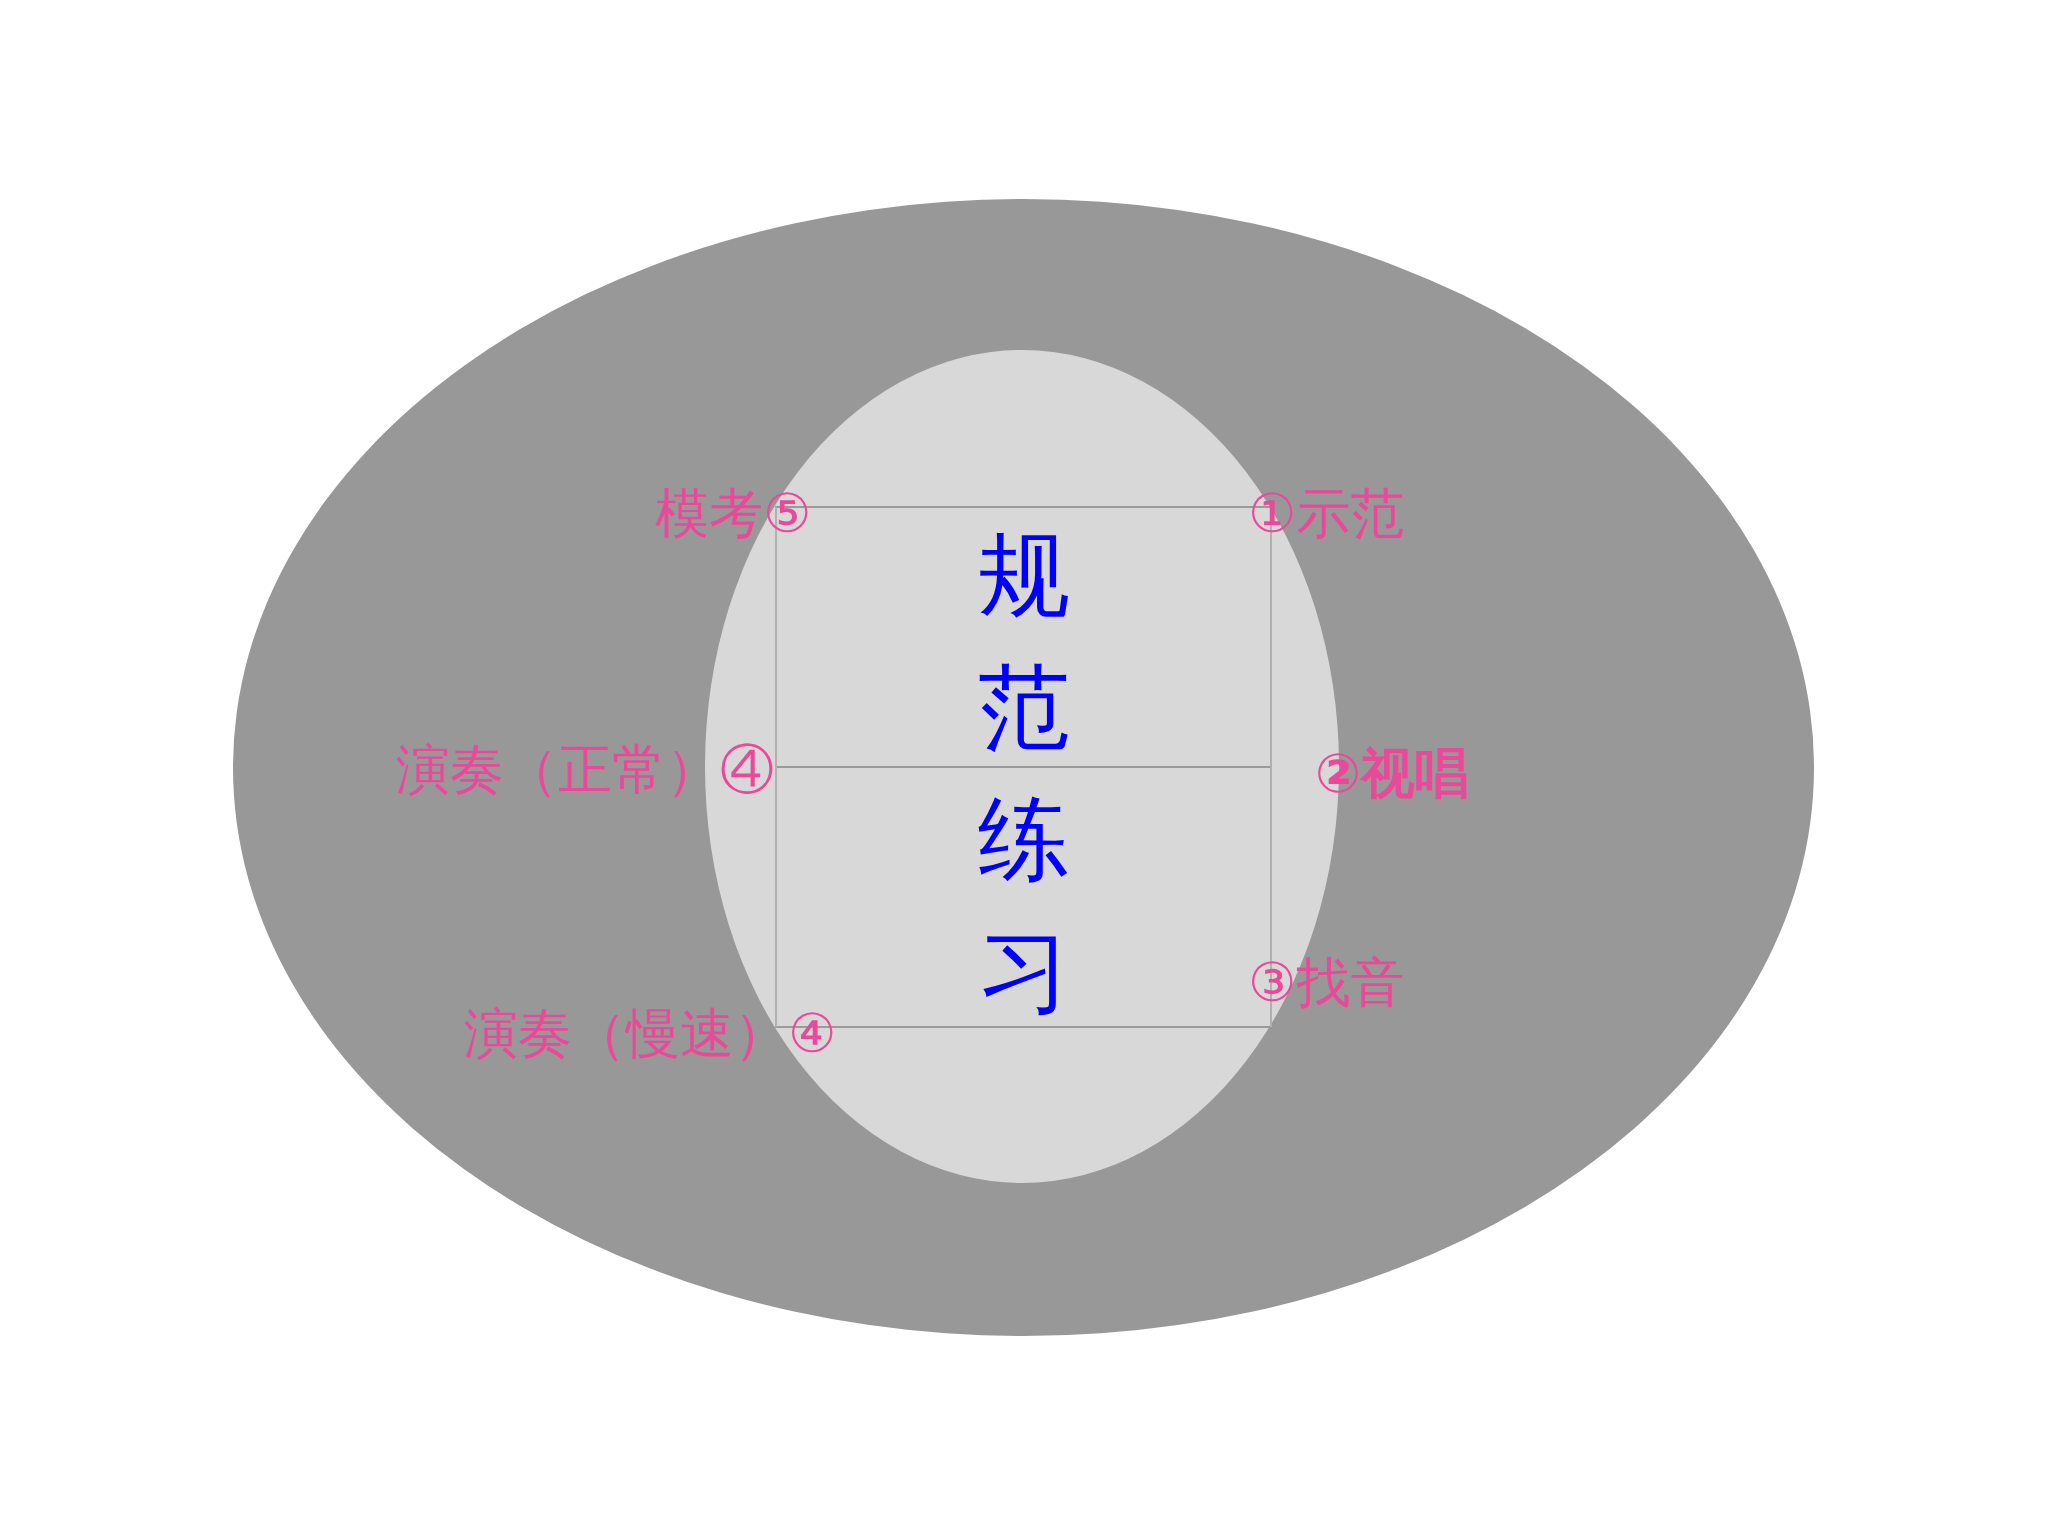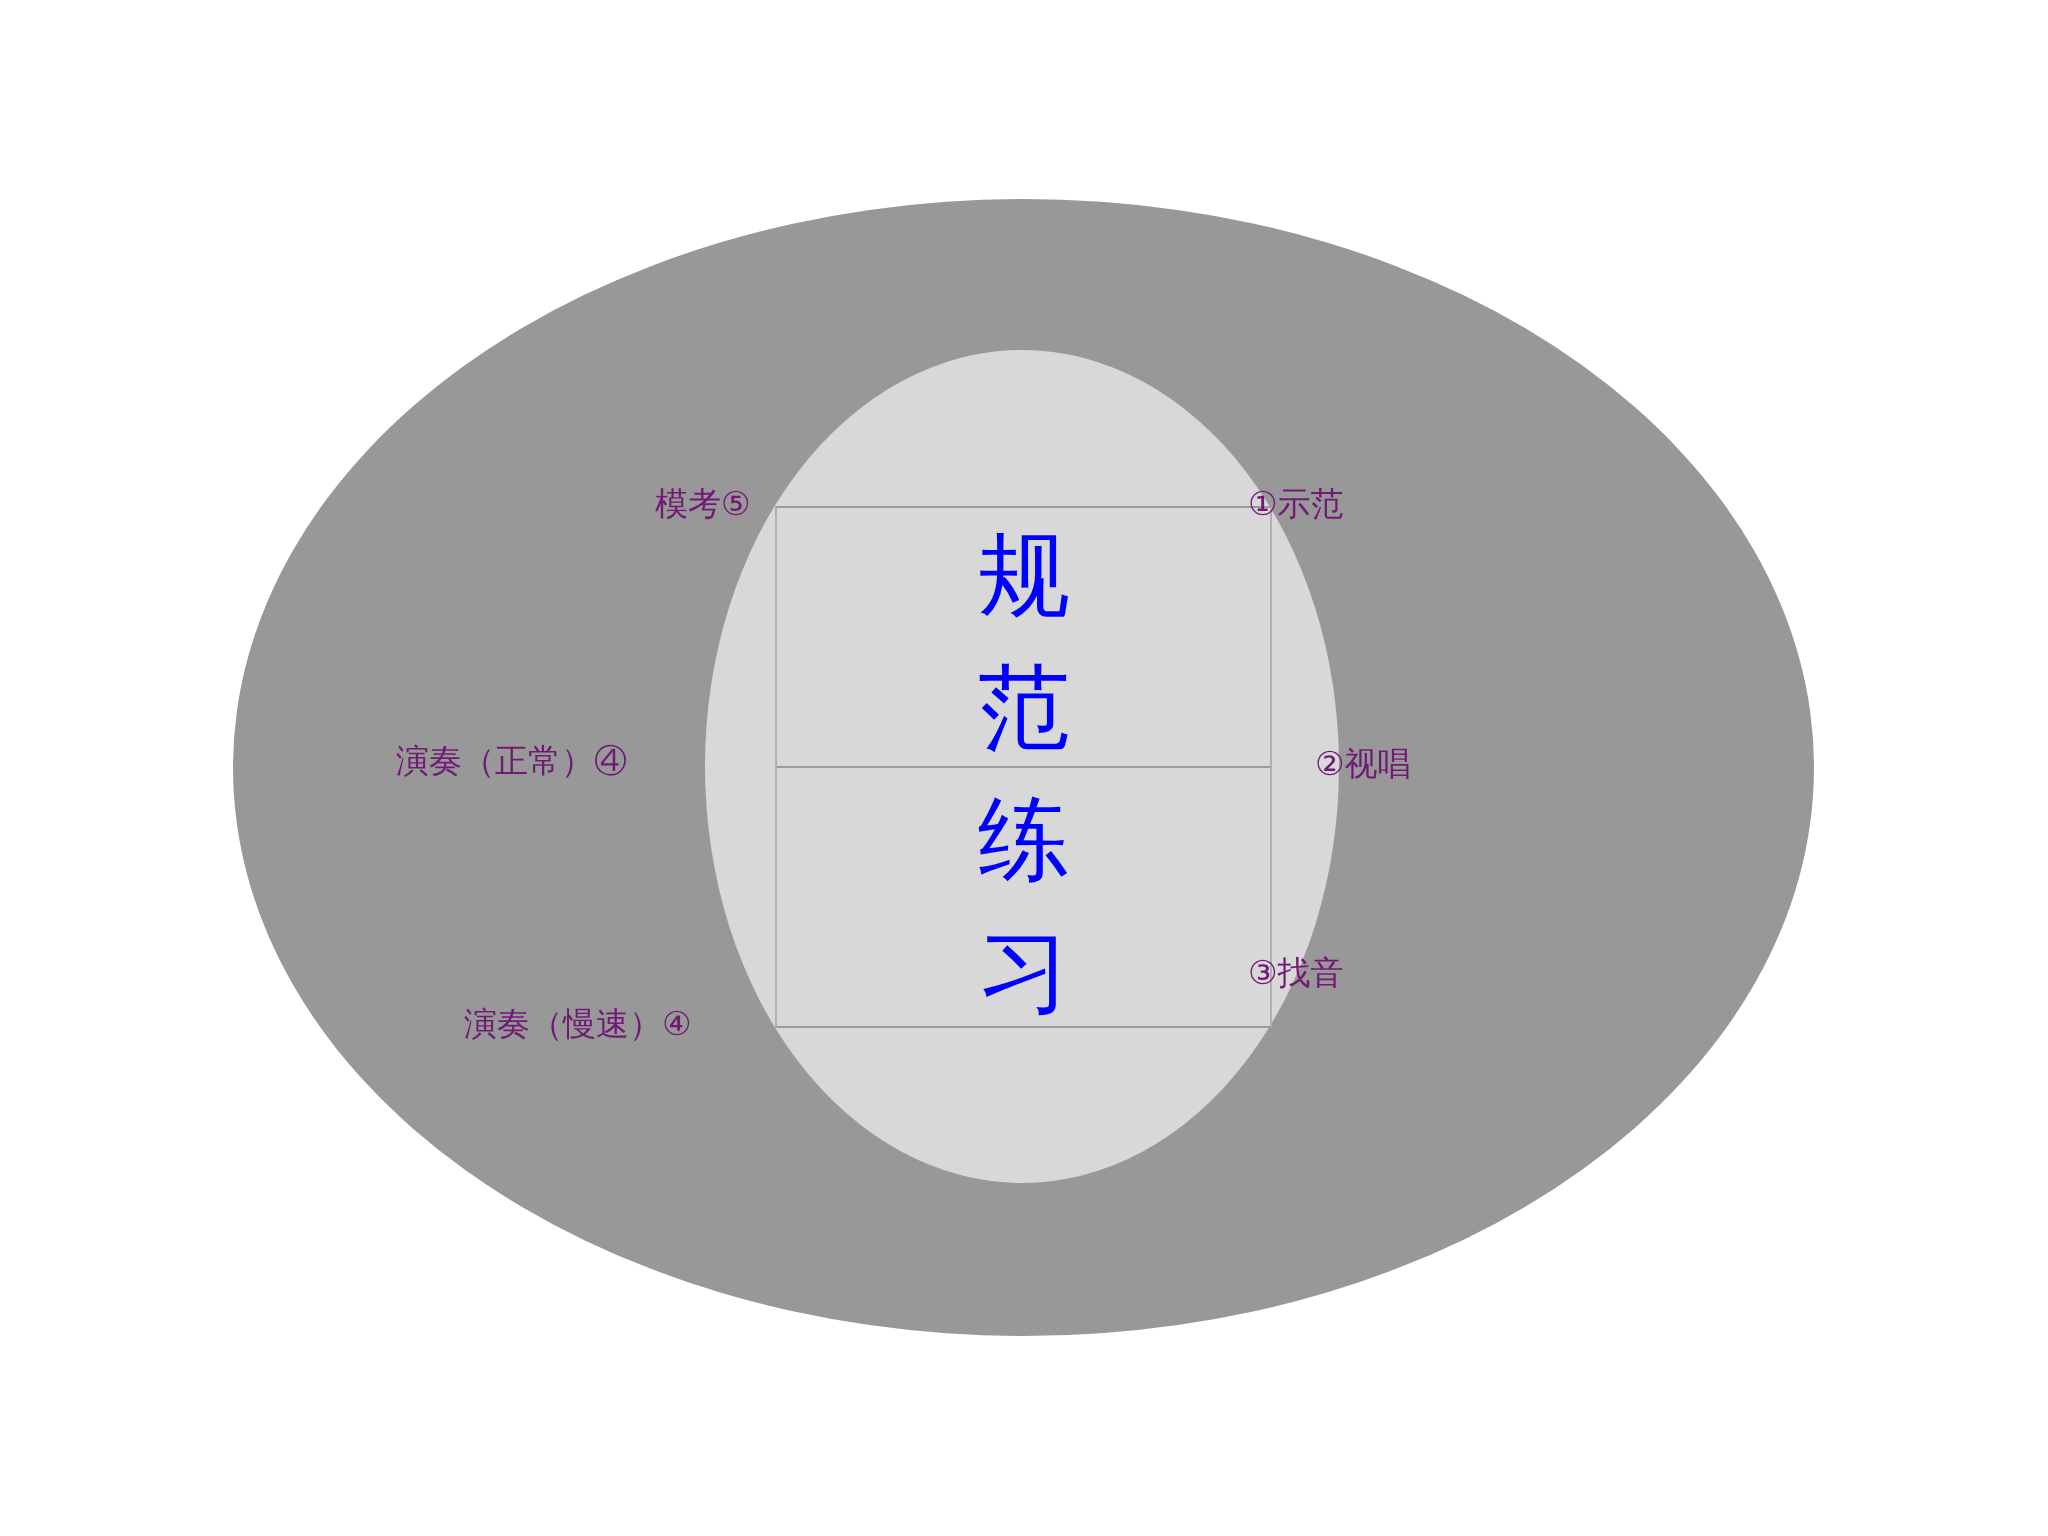--- a/index.html
+++ b/index.html
@@ -4,21 +4,21 @@
 <style>
   html, body { margin:0; padding:0; background:#ffffff; }
   body { width:2048px; height:1536px; position:relative; overflow:hidden;
          font-family:"DejaVu Sans", "Liberation Sans", sans-serif; }
   .outer { position:absolute; left:233px; top:199px; width:1581px; height:1137px;
            border-radius:50%; background:#989898; }
   .inner { position:absolute; left:705px; top:350px; width:634px; height:833px;
            border-radius:50%; background:#d8d8d8; }
   .hline { position:absolute; height:2px; background:#9a9a9a; }
   .vline { position:absolute; width:2px; background:#b0b0b0; }
-  .label { position:absolute; font-size:33px; color:#701a75; white-space:nowrap; line-height:1; }
+  .label { position:absolute; font-size:54px; color:#ec4899; white-space:nowrap; line-height:1; }
   .title { position:absolute; left:972px; top:510px; width:104px; color:#0000ff;
            font-size:92px; line-height:132px; text-align:center; }
   .title span { display:block; }
 </style>
 </head>
 <body>
 
 <div class="outer"></div>
 <div class="inner"></div>
 
@@ -31,15 +31,15 @@
 <div class="title">
   <span>规</span>
   <span>范</span>
   <span>练</span>
   <span>习</span>
 </div>
 
 <div class="label" style="left:655px; top:487px;">模考⑤</div>
 <div class="label" style="left:1248px; top:487px;">①示范</div>
 <div class="label" style="left:396px; top:747px;font-family:Liberation Mono, monospace;">演奏（正常）④</div>
-<div class="label" style="left:1315px; top:747px;">②视唱</div>
+<div class="label" style="left:1315px; top:747px;font-weight:bold;">②视唱</div>
 <div class="label" style="left:464px; top:1007px;text-align:center;">演奏（慢速）④</div>
 <div class="label" style="left:1248px; top:956px;">③找音</div>
 
 </body></html>

